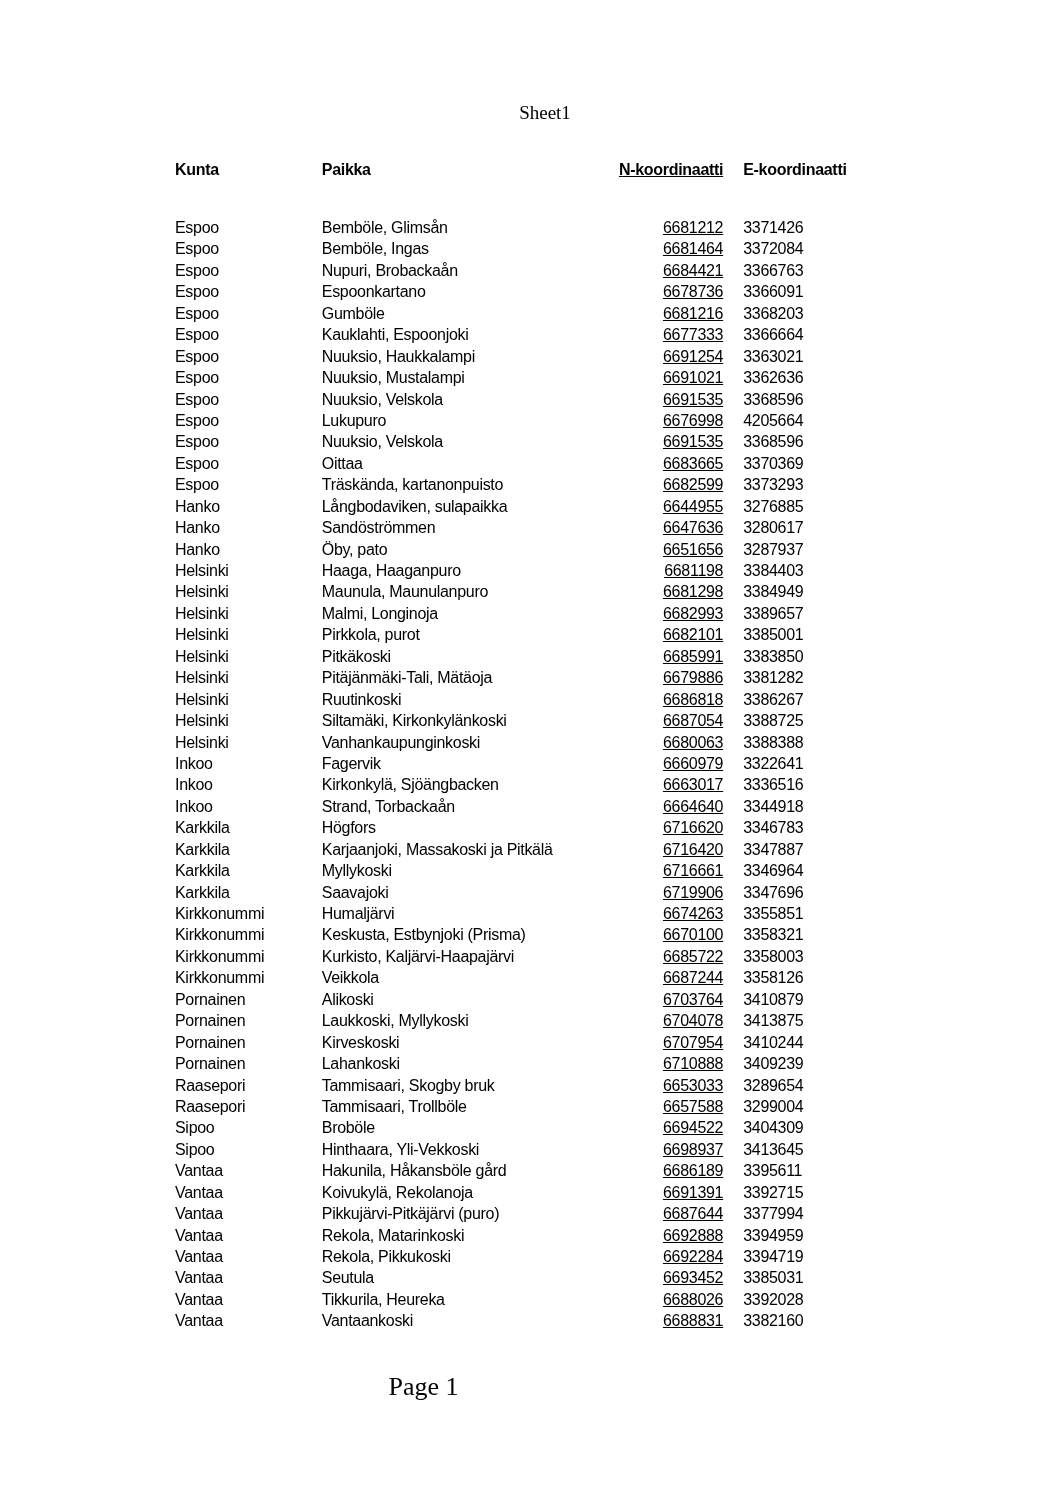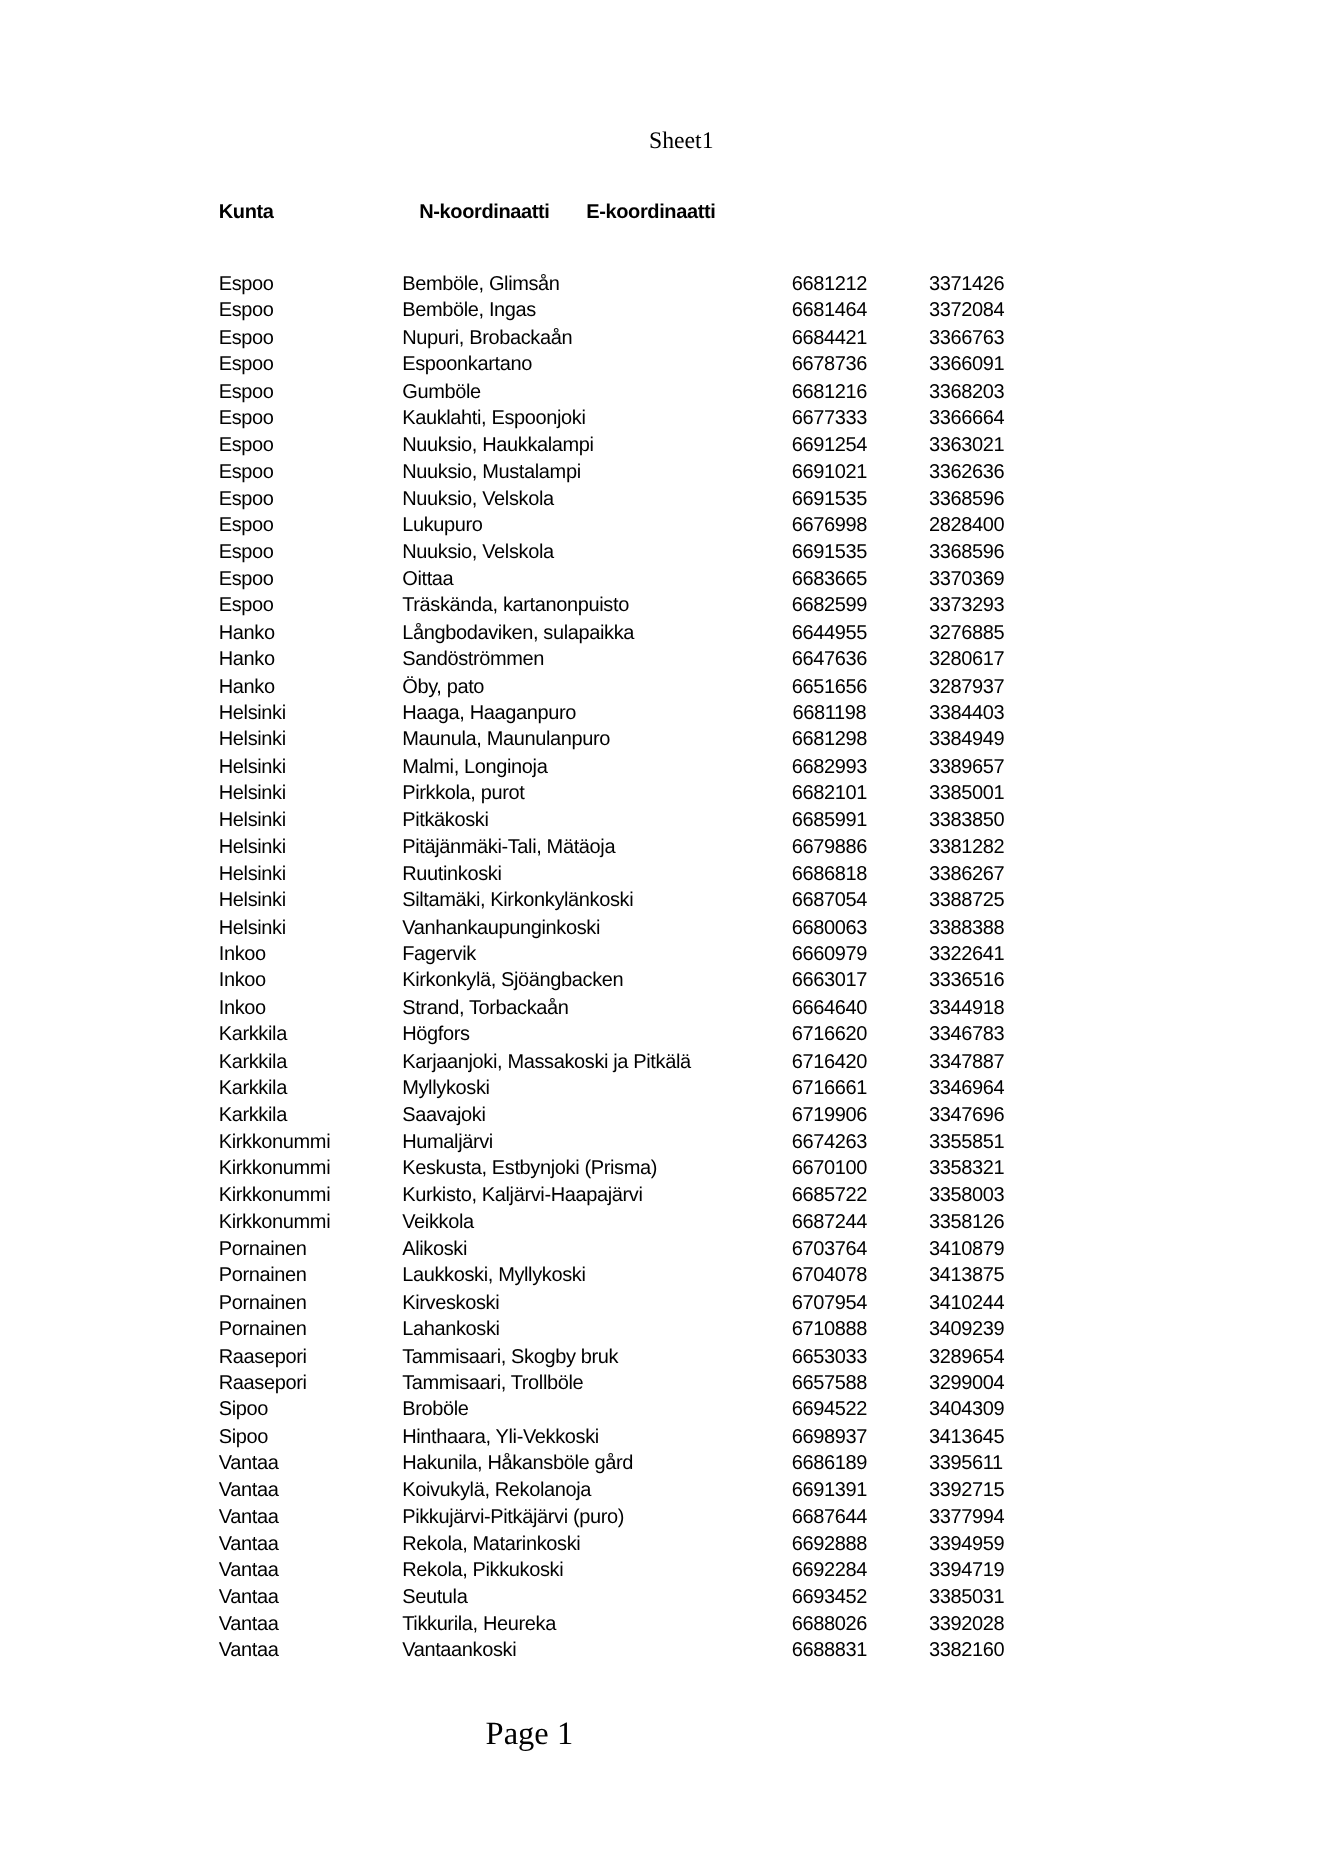--- a/index.html
+++ b/index.html
@@ -48,31 +48,32 @@
       font-weight: bold;
       margin-bottom: 36px;
     }
     .row {
       display: flex;
       height: 21.45px;
       line-height: 21.45px;
     }
     .c-kunta { width: 151px; }
     .c-paikka { width: 290px; white-space: nowrap; }
-    .c-n { width: 123px; text-align: center; }
+    .c-n { width: 123px; text-align: right; text-decoration: underline; }
     .c-e { width: 150px; text-align: left; padding-left: 20px; }
   </style>
 </head>
 <body>
 
 <div class="sheet-title">Sheet1</div>
 
 <div class="table">
   <div class="header-row">
     <div class="c-kunta">Kunta</div>
+    <div class="c-paikka">Paikka</div>
     <div class="c-n">N-koordinaatti</div>
     <div class="c-e">E-koordinaatti</div>
   </div>
   <div id="rows">
       <div class="row">
         <div class="c-kunta">Espoo</div>
         <div class="c-paikka">Bemböle, Glimsån</div>
         <div class="c-n">6681212</div>
         <div class="c-e">3371426</div>
       </div>
@@ -121,21 +122,21 @@
       <div class="row">
         <div class="c-kunta">Espoo</div>
         <div class="c-paikka">Nuuksio, Velskola</div>
         <div class="c-n">6691535</div>
         <div class="c-e">3368596</div>
       </div>
       <div class="row">
         <div class="c-kunta">Espoo</div>
         <div class="c-paikka">Lukupuro</div>
         <div class="c-n">6676998</div>
-        <div class="c-e">2828400</div>
+        <div class="c-e">4205664</div>
       </div>
       <div class="row">
         <div class="c-kunta">Espoo</div>
         <div class="c-paikka">Nuuksio, Velskola</div>
         <div class="c-n">6691535</div>
         <div class="c-e">3368596</div>
       </div>
       <div class="row">
         <div class="c-kunta">Espoo</div>
         <div class="c-paikka">Oittaa</div>

